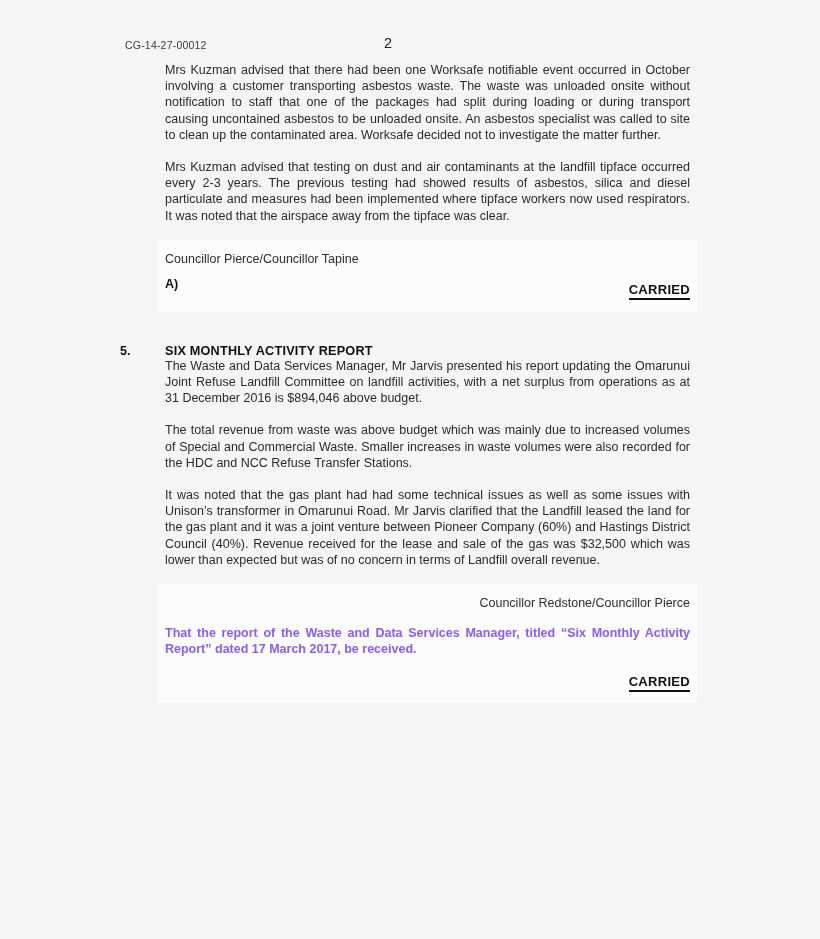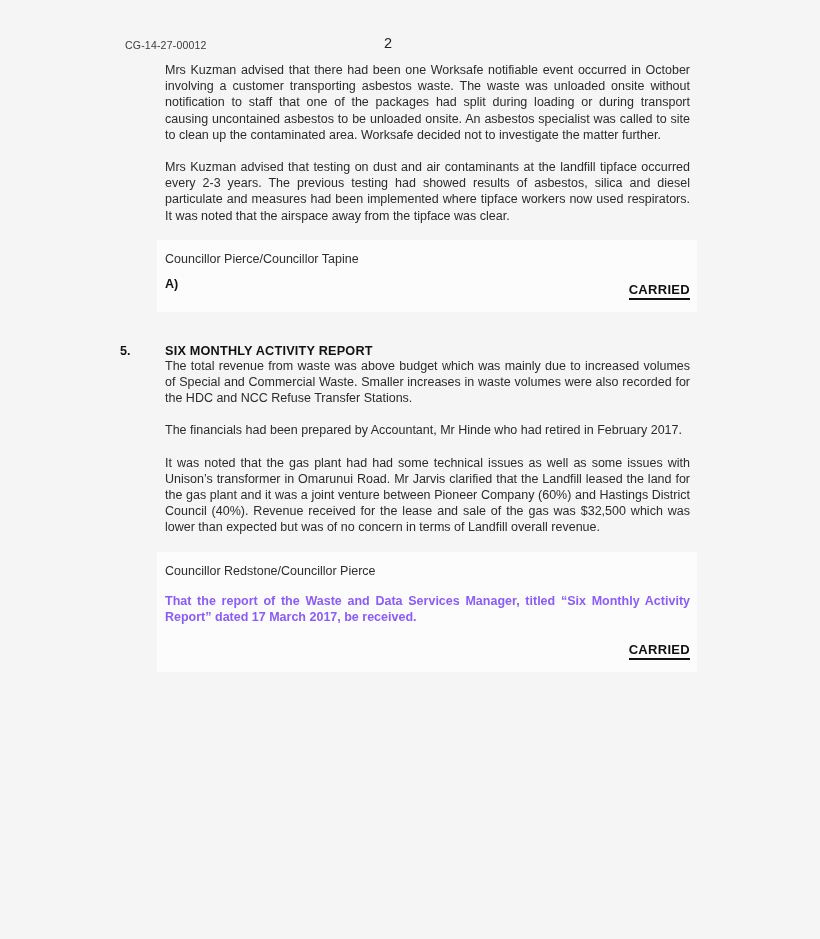--- a/index.html
+++ b/index.html
@@ -125,21 +125,21 @@
   .section-docref {
     font-size: 12.5px;
     line-height: 16px;
     color: #2e2e2e;
     margin: 1px 0 20px 0;
   }
 
   .mb-box1 { margin-top: 0; }
   .mb-box2 { margin-top: 11px; }
   .gap-p6 { margin-bottom: 16px; }
-  .movers2 { margin-bottom: 14px; }
+  .movers2 { margin-bottom: 14px; text-align: right; }
   .result2 { margin-top: 15px; }
 </style>
 </head>
 <body>
 
 <div class="canvas">
 
   <div class="doc-ref">CG-14-27-00012</div>
   <div class="page-num">2</div>
 
@@ -157,25 +157,25 @@
       <div class="result-row">
         <span class="result">CARRIED</span>
       </div>
     </div>
 
     <div class="section-head">
       <span class="section-num">5.</span>
       <p class="section-title">SIX MONTHLY ACTIVITY REPORT</p>
     </div>
 
+    <p class="para">The Waste and Data Services Manager, Mr Jarvis presented his report updating the Omarunui Joint Refuse Landfill Committee on landfill activities, with a net surplus from operations as at 31 December 2016 is $894,046 above budget.</p>
 
 
     <p class="para">The total revenue from waste was above budget which was mainly due to increased volumes of Special and Commercial Waste.  Smaller increases in waste volumes were also recorded for the HDC and NCC Refuse Transfer Stations.</p>
 
-    <p class="para gap-p6">The financials had been prepared by Accountant, Mr Hinde who had retired in February 2017.</p>
 
     <p class="para">It was noted that the gas plant had had some technical issues as well as some issues with Unison’s transformer in Omarunui Road. Mr Jarvis clarified that the Landfill leased the land for the gas plant and it was a joint venture between Pioneer Company (60%) and Hastings District Council (40%).  Revenue received for the lease and sale of the gas was $32,500 which was lower than expected but was of no concern in terms of Landfill overall revenue.</p>
 
     <div class="motion-box mb-box2">
       <p class="movers movers2">Councillor Redstone/Councillor Pierce</p>
       <p class="clause-noindent">That the report of the Waste and Data Services Manager, titled “Six Monthly Activity Report” dated 17 March 2017, be received.</p>
       <div class="result-row result2">
         <span class="result">CARRIED</span>
       </div>
     </div>

